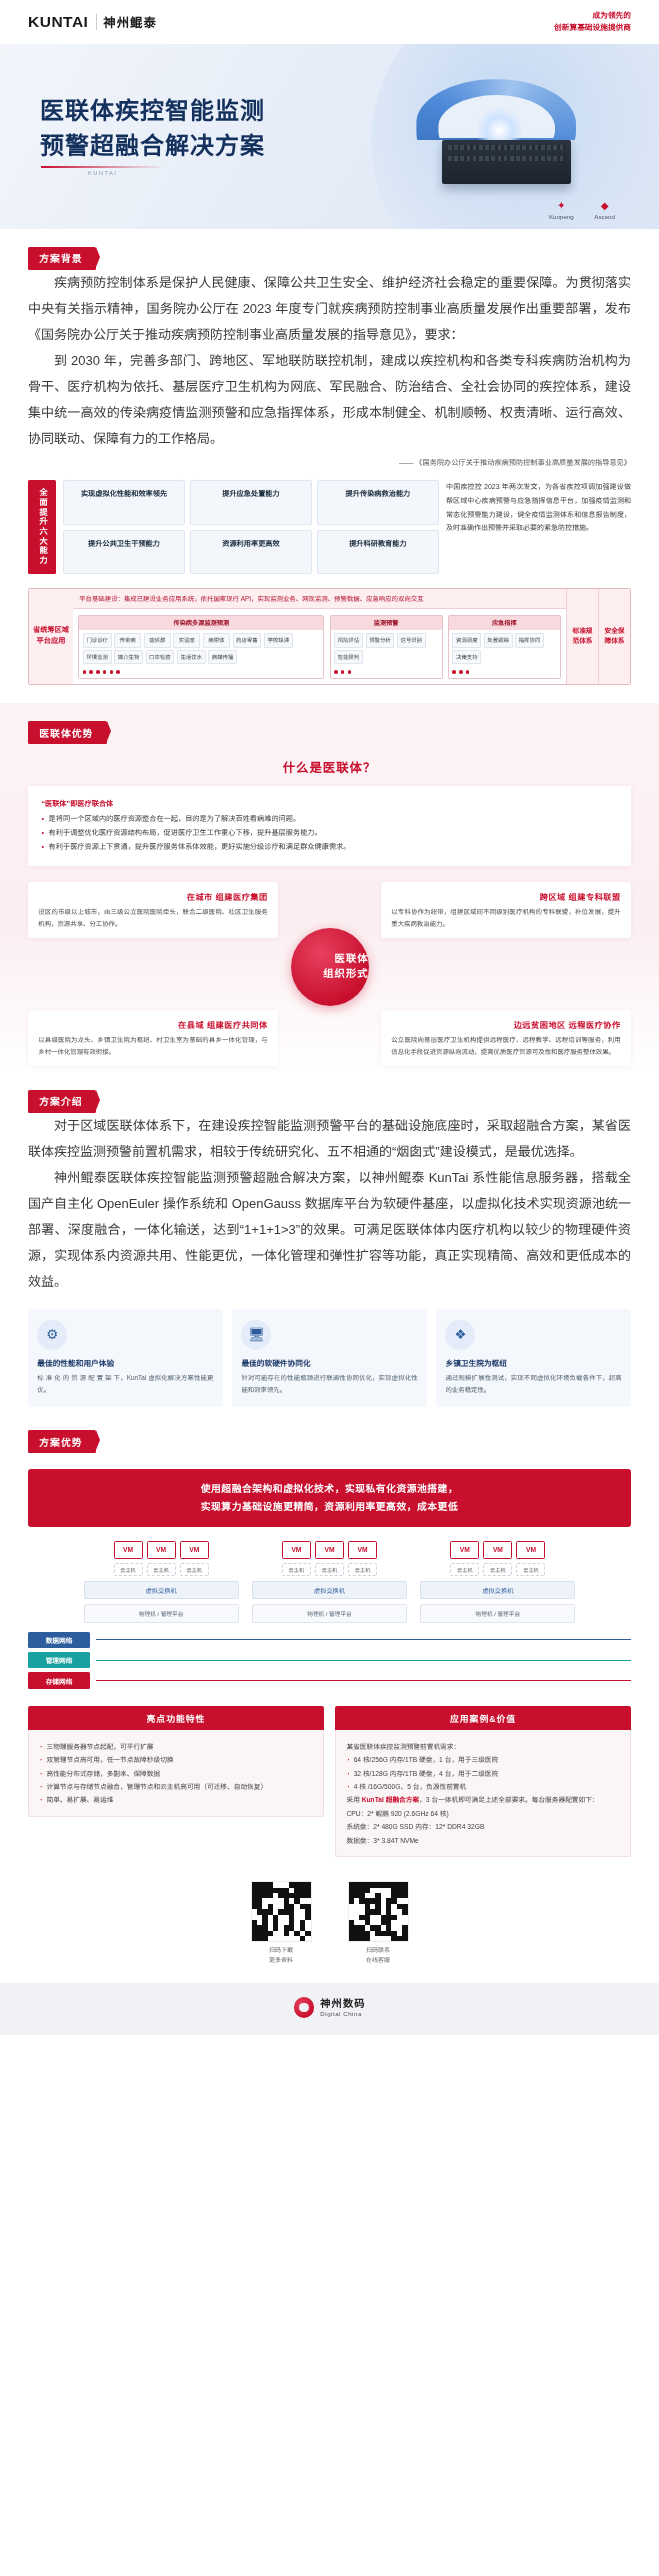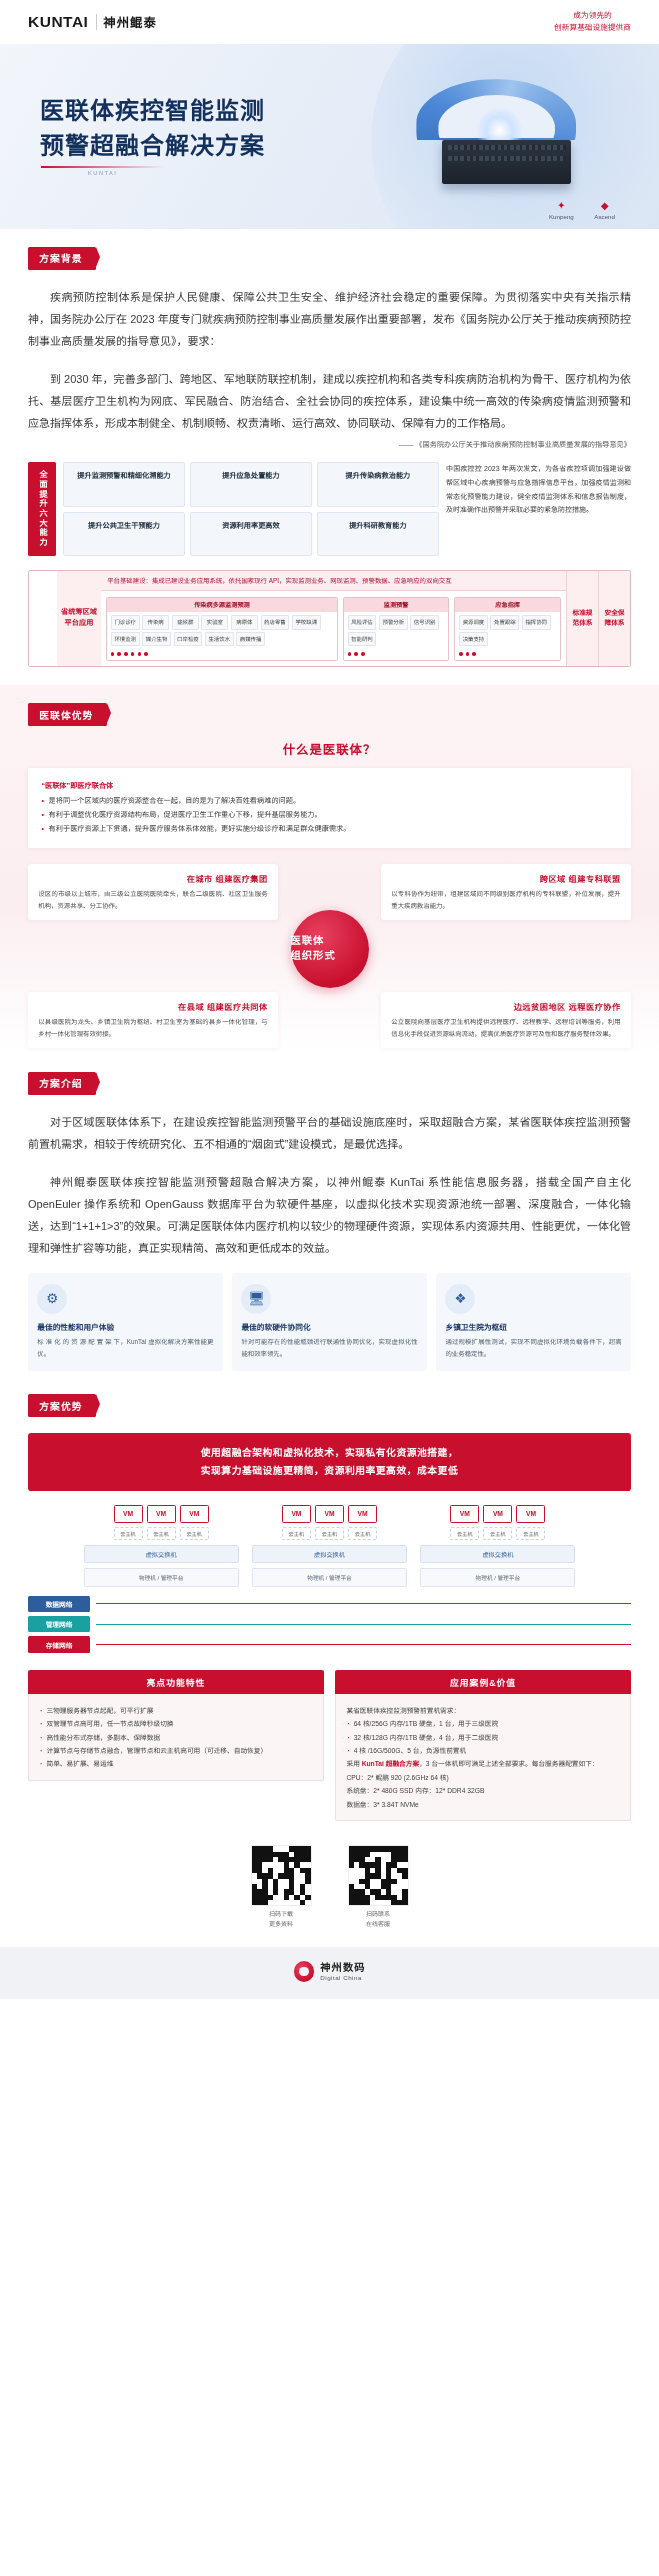--- a/index.html
+++ b/index.html
@@ -21,21 +21,21 @@
     padding: 0 28px;
   }
   .logo-wrap { display: flex; align-items: center; gap: 7.2px; }
   .logo-mark {
     font-size: 15.5px; font-weight: bold; letter-spacing: 0.5px;
     color: #1a1a1a;
   }
   .logo-cn { font-size: 12.4px; font-weight: bold; color: #1a1a1a; letter-spacing: 1px; }
   .logo-divider { width: 0.5px; height: 15.5px; background: #ccc; }
   .tagline { text-align: right; line-height: 1.5; }
-  .tagline div { font-size: 7.7px; color: #c8102e; font-weight: normal; text-align: center; }
+  .tagline div { font-size: 7.7px; color: #c8102e; font-weight: bold; }
 
   
   .hero {
     position: relative;
     height: 185px;
     background: linear-gradient(120deg, #f2f6fb 0%, #e8eef8 40%, #dbe6f5 100%);
     overflow: hidden;
   }
   .hero-deco1 {
     position: absolute; right: -31px; top: -62px; width: 319px; height: 319px;
@@ -114,26 +114,26 @@
   .sec-tag::after {
     content: ""; position: absolute; right: -4.6px; top: 0;
     border-left: 4.6px solid #c8102e;
     border-top: 10.8px solid transparent;
     border-bottom: 10.8px solid transparent;
   }
   .section { padding: 17.5px 28px 5.2px 28px; }
 
   
   .para {
-    font-size: 11px;
+    font-size: 13px;
     line-height: 2.0;
     color: #3a3a3a;
     text-align: justify;
     text-indent: 2em;
-    margin-top: 16px;
+    margin-top: 0;
   }
   .para-quote {
     font-size: 7.2px; color: #555; text-align: right; margin-top: 5.2px;
   }
 
   
   .cap-wrap { display: flex; gap: 7.2px; margin-top: 13.4px; align-items: stretch; }
   .cap-left {
     width: 28px; background: #c8102e; color: #fff;
     display: flex; align-items: center; justify-content: center;
@@ -150,21 +150,21 @@
     padding: 6.7px 5.2px; font-size: 7.2px; color: #234; text-align: center;
     font-weight: bold;
   }
   .cap-right {
     width: 185px; font-size: 7px; line-height: 1.95; color: #3a3a3a; text-align: justify;
   }
 
   
   .arch {
     margin-top: 13.4px; border: 0.5px solid #e2b9bf; border-radius: 2.1px;
-    display: flex; overflow: hidden; background: #fff; padding-left: 28px;
+    display: flex; overflow: hidden; background: #fff;
   }
   .arch-col-left {
     width: 44px; background: #fdeef0; color: #c8102e; font-weight: bold;
     font-size: 7.2px; display: flex; align-items: center; justify-content: center;
     text-align: center; line-height: 1.5; padding: 3.1px;
   }
   .arch-main { flex: 1; }
   .arch-top {
     background: #fdeef0; color: #b01030; font-size: 6.4px; line-height: 1.8;
     padding: 4.1px 6.2px; border-bottom: 0.5px solid #f0cfd5;
@@ -219,21 +219,21 @@
   .quad {
     background: #fff; border-radius: 3.1px; padding: 8.2px 10.3px;
     box-shadow: 0 1px 5.2px rgba(160,60,80,.08);
   }
   .quad h4 { font-size: 8.2px; color: #c8102e; margin-bottom: 4.1px; letter-spacing: 0.5px; text-align: right; }
   .quad p { font-size: 6.4px; line-height: 1.85; color: #4a4a4a; text-align: justify; }
   .center-circle {
     position: absolute; left: 50%; top: 50%; transform: translate(-50%,-50%);
     width: 78px; height: 78px; border-radius: 50%;
     background: radial-gradient(circle at 38% 32%, #e8405f, #c8102e 70%);
-    color: #fff; display: flex; flex-direction: column; align-items: flex-start;
+    color: #fff; display: flex; flex-direction: column; align-items: flex-end;
     justify-content: center; font-size: 10.3px; font-weight: bold; letter-spacing: 1px;
     box-shadow: 0 3.1px 10.3px rgba(200,16,46,.35);
     line-height: 1.4;
   }
 
   
   .feat-row { display: flex; gap: 9.3px; margin-top: 14.4px; }
   .feat-card {
     flex: 1; background: #f4f7fc; border-radius: 3.1px; padding: 10.3px 9.3px 11.3px;
   }
@@ -378,21 +378,21 @@
   <div class="section">
     <div class="sec-tag">方案背景</div>
 
     <p class="para">疾病预防控制体系是保护人民健康、保障公共卫生安全、维护经济社会稳定的重要保障。为贯彻落实中央有关指示精神，国务院办公厅在 2023 年度专门就疾病预防控制事业高质量发展作出重要部署，发布《国务院办公厅关于推动疾病预防控制事业高质量发展的指导意见》，要求：</p>
     <p class="para">到 2030 年，完善多部门、跨地区、军地联防联控机制，建成以疾控机构和各类专科疾病防治机构为骨干、医疗机构为依托、基层医疗卫生机构为网底、军民融合、防治结合、全社会协同的疾控体系，建设集中统一高效的传染病疫情监测预警和应急指挥体系，形成本制健全、机制顺畅、权责清晰、运行高效、协同联动、保障有力的工作格局。</p>
     <p class="para-quote">—— 《国务院办公厅关于推动疾病预防控制事业高质量发展的指导意见》</p>
 
     <div class="cap-wrap">
       <div class="cap-left">全面提升六大能力</div>
       <div class="cap-grid">
-        <div class="cap-cell">提升监测预警和精细化溯能力</div>
+        <div class="cap-cell">实现虚拟化性能和效率领先</div>
         <div class="cap-cell">提升应急处置能力</div>
         <div class="cap-cell">提升传染病救治能力</div>
         <div class="cap-cell">提升公共卫生干预能力</div>
         <div class="cap-cell">资源利用率更高效</div>
         <div class="cap-cell">提升科研教育能力</div>
       </div>
       <div class="cap-right">中国疾控控 2023 年两次发文，为各省疾控项调加强建设做帮区域中心疾病预警与应急指挥信息平台，加强疫情监测和常态化预警能力建设，健全疫情监测体系和信息报告制度，及时准确作出预警并采取必要的紧急防控措施。</div>
     </div>
 
     

